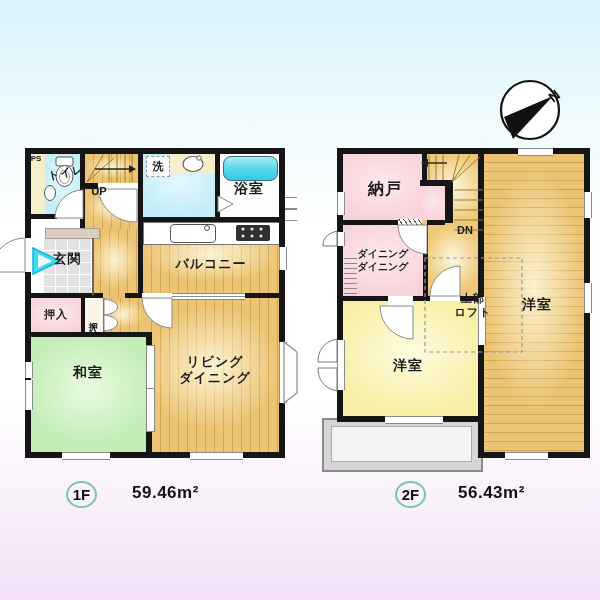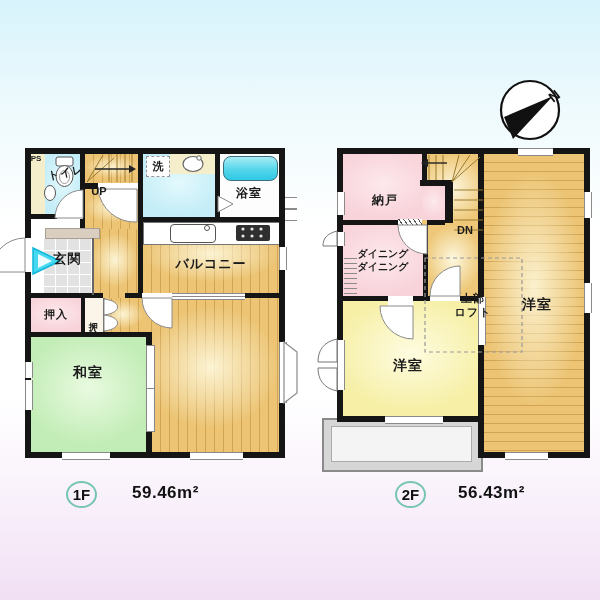--- a/index.html
+++ b/index.html
@@ -229,28 +229,32 @@
       <circle cx="530" cy="110" r="29" fill="#ffffff" stroke="#111" stroke-width="2.2"></circle>
       <polygon points="553,96 504,117 513,139" fill="#111"></polygon>
       <text x="549" y="101" font-size="14" font-weight="bold" fill="#111" transform="rotate(-38 554 96)">N</text>
     </g>
   </svg>
 
   <div class="lbl" style="left:30px;top:155px;width:12px;font-size:8px;letter-spacing:0;word-break:break-all;white-space:normal;line-height:1.1">PS</div>
   <div class="lbl" style="left:40px;top:166px;width:52px;font-size:11px;transform:rotate(-12deg)">トイレ</div>
   <div class="lbl" style="left:84px;top:185px;width:30px;font-size:11px;letter-spacing:0">UP</div>
   <div class="lbl" style="left:146px;top:156px;width:22px;height:19px;font-size:11px;border:1px dashed #999;background:#fff;line-height:19px;letter-spacing:0;z-index:9">洗</div>
-  <div class="lbl" style="left:224px;top:186px;width:50px;font-size:12px">浴室</div>
+  <div class="lbl" style="left:224px;top:180px;width:50px;font-size:14px">浴室</div>
   <div class="lbl" style="left:168px;top:256px;width:86px;font-size:13px">バルコニー</div>
   <div class="lbl" style="left:45px;top:251px;width:45px;font-size:13px">玄関</div>
   <div class="lbl" style="left:32px;top:308px;width:48px;font-size:11px">押入</div>
   <div class="lbl" style="left:87px;top:301px;height:30px;font-size:9px;letter-spacing:1px;writing-mode:vertical-rl">押入</div>
   <div class="lbl" style="left:58px;top:364px;width:60px;font-size:14px">和室</div>
-
-  <div class="lbl" style="left:355px;top:193px;width:60px;font-size:12px">納戸</div>
+  <div class="lbl" style="left:167px;top:354px;width:96px;font-size:13px">
+    <span>リビング</span>
+    <span>ダイニング</span>
+  </div>
+
+  <div class="lbl" style="left:355px;top:179px;width:60px;font-size:16px">納戸</div>
   <div class="lbl" style="left:448px;top:224px;width:34px;font-size:11px;letter-spacing:0">DN</div>
   <div class="lbl" style="left:350px;top:248px;width:66px;font-size:10px;letter-spacing:0">
     <span>ダイニング</span>
     <span>ダイニング</span>
   </div>
   <div class="lbl" style="left:452px;top:292px;width:42px;font-size:11px">
     <span>上部</span>
     <span>ロフト</span>
   </div>
   <div class="lbl" style="left:380px;top:357px;width:56px;font-size:14px">洋室</div>

